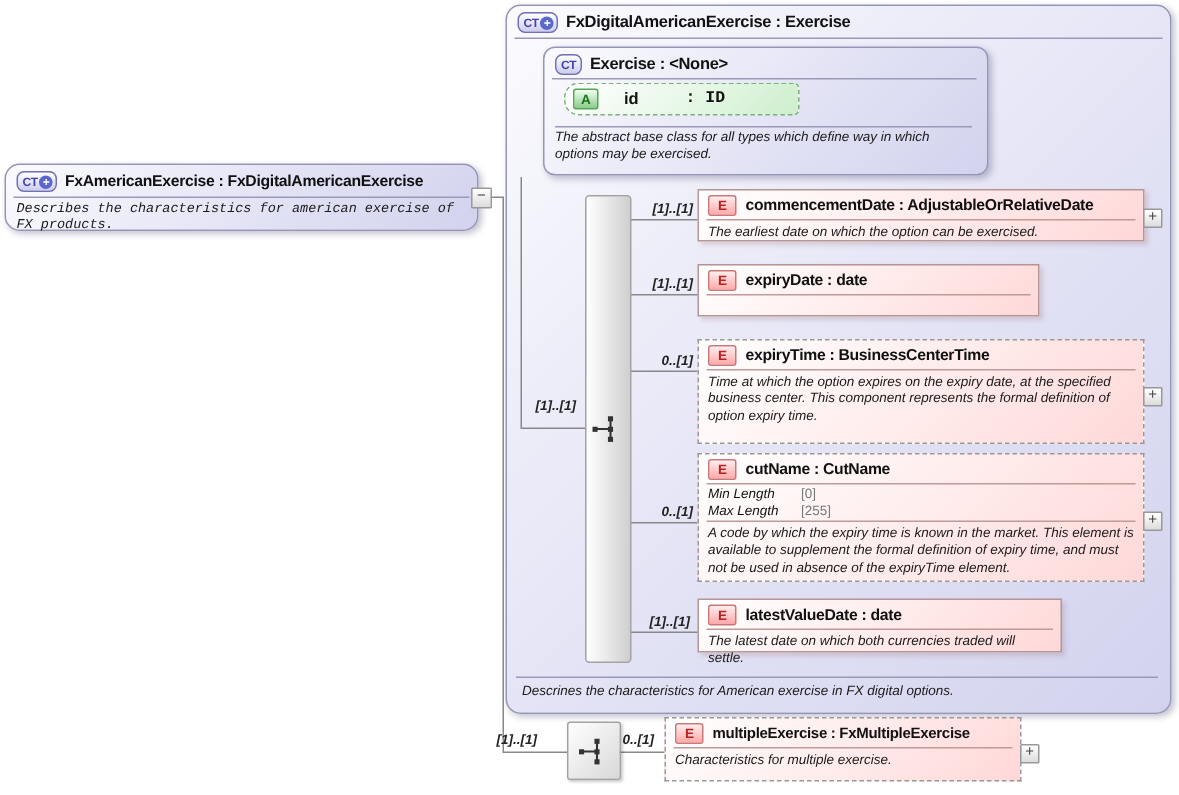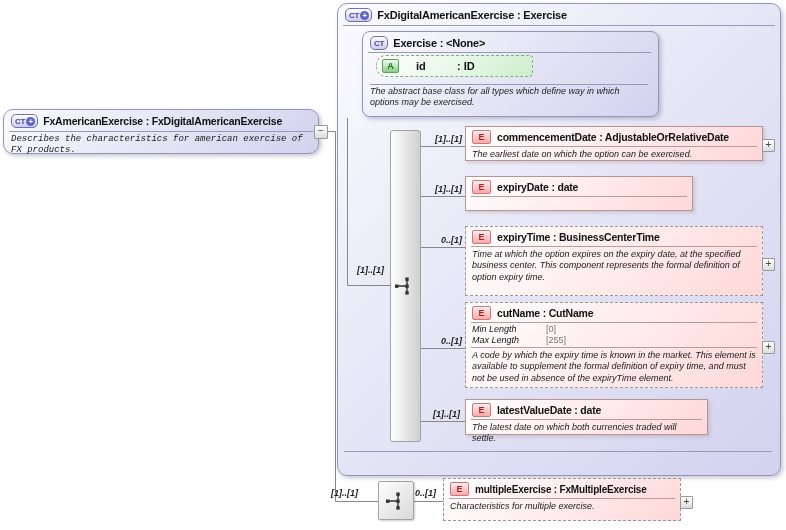--- a/index.html
+++ b/index.html
@@ -32,21 +32,21 @@
   
   .el{position:absolute;z-index:3;border:1px solid #b89595;
     background:linear-gradient(135deg,#ffffff 0%,#ffecec 50%,#ffd8d8 100%);
     box-shadow:2px 2px 3px rgba(150,110,110,.25);}
   .el.opt{border:1px dashed #999;box-shadow:none;}
   .el .ehd{display:flex;align-items:center;gap:6px;padding:3px 6px 2px 6px;
     font-weight:bold;font-size:10.5px;letter-spacing:-.2px;white-space:nowrap;}
   .esep{border-top:1px solid #c09a9a;margin:0 5px;}
   .el .desc{padding:2px 6px;}
   .facets{padding:1px 6px;font-size:9px;line-height:11px;}
-  .frow{display:flex;gap:12px;}
+  .frow{display:flex;}
   .fname{font-style:italic;width:62px;flex:none;}
   .fval{color:#777;}
 
   
   .bar{position:absolute;z-index:3;border:1px solid #a3a3a3;border-radius:3px;
     background:linear-gradient(to right,#ffffff,#cfcfcf);}
   .seqbox{position:absolute;z-index:3;border:1px solid #a3a3a3;border-radius:2px;
     background:linear-gradient(135deg,#ffffff,#d8d8d8);display:flex;align-items:center;justify-content:center;
     box-shadow:1px 1px 2px rgba(0,0,0,.2);}
   .seqicon{position:absolute;z-index:4;}
@@ -60,21 +60,21 @@
   
   .card{position:absolute;z-index:4;font-size:9px;font-weight:bold;font-style:italic;
     white-space:nowrap;color:#222;text-align:right;}
 
   
   .attr{position:absolute;z-index:4;display:flex;align-items:center;height:20px;
     border:1px dashed #7ab07a;border-radius:10px 4px 4px 10px;padding-left:5px;
     background:linear-gradient(135deg,#ffffff 0%,#e6f7e6 55%,#cdeecd 100%);
     font-weight:bold;font-size:11px;}
   .attr .nm{margin-left:17px;}
-  .attr .tp{position:absolute;left:80px;}
+  .attr .tp{position:absolute;left:80px;font-family:Liberation Mono, monospace;}
 
   .annsep{position:absolute;border-top:1px solid #9a9ab8;z-index:3;}
   .ann{position:absolute;z-index:3;font-style:italic;font-size:9px;color:#1a1a1a;white-space:nowrap;}
   .inner-hd-line{position:absolute;border-top:1px solid #9a9ab8;z-index:3;}
 </style>
 </head>
 <body>
 
 <div id="canvas">
 
@@ -93,20 +93,21 @@
     <div class="hd">
       <span class="ict">
           <span>CT</span>
           <span class="pc">+</span>
         </span>
       <span>FxDigitalAmericanExercise : Exercise</span>
     </div>
   </div>
 
   <div class="annsep" style="left:344px;top:451px;width:428px;"></div>
+  <div class="ann" style="left:348px;top:455px;">Descrines the characteristics for American exercise in FX digital options.</div>
 
   <div class="ctbox" style="left:362px;top:31px;width:295px;height:84px;border-radius:8px;">
     <div class="hd" style="border-bottom:none;">
       <span class="ict" style="padding:0 3px;">
           <span>CT</span>
         </span>
       <span>Exercise : &lt;None&gt;</span>
     </div>
   </div>
   <div class="inner-hd-line" style="left:368px;top:52px;width:283px;"></div>

